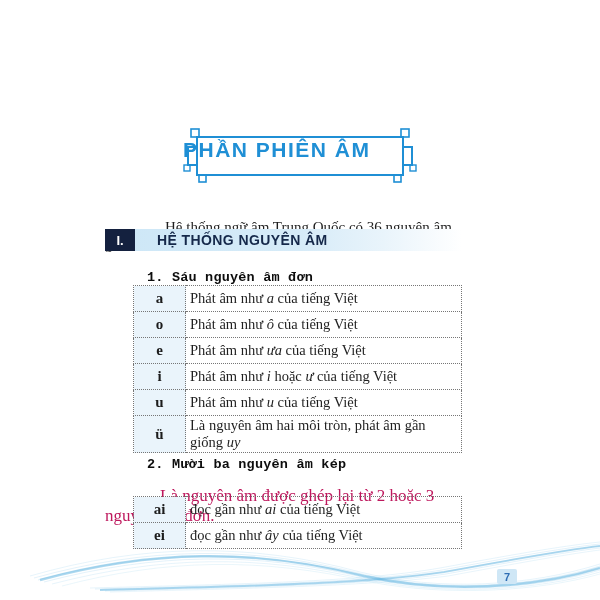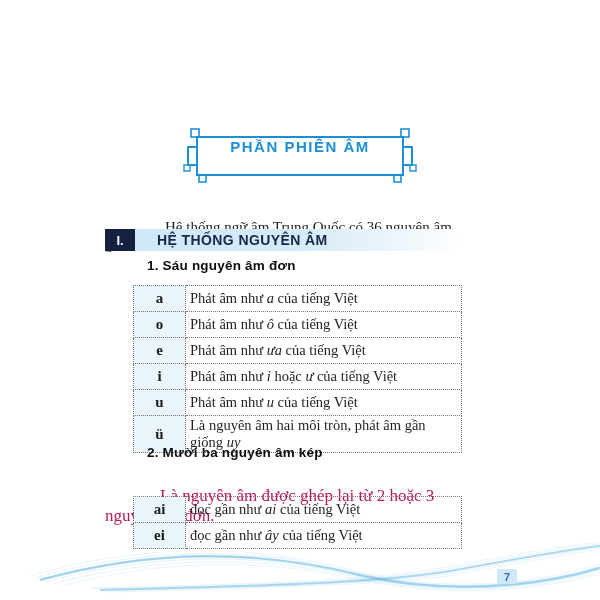--- a/index.html
+++ b/index.html
@@ -4,22 +4,22 @@
 <style>
   html,body{margin:0;padding:0;background:#fff;}
   .page{
     position:relative;width:600px;height:600px;background:#ffffff;overflow:hidden;
     font-family:"Liberation Serif",serif;color:#232323;
   }
   
   .title-frame{position:absolute;left:183px;top:127px;width:234px;height:58px;}
   .title-frame svg{position:absolute;left:0;top:0;}
   .title-text{
-    position:absolute;left:0;top:11px;width:100%;text-align:center;
-    font-family:"Liberation Sans",sans-serif;font-weight:800;font-size:15px;
+    position:absolute;left:0;top:11px;width:100%;text-align:left;
+    font-family:"Liberation Sans",sans-serif;font-weight:800;font-size:21px;
     letter-spacing:1.5px;color:#1f8fd5;
   }
   
   .intro{
     position:absolute;left:105px;top:204px;width:380px;
     font-size:15px;text-indent:60px;color:#1f1f1f;
   }
   
   .section-bar{
     position:absolute;left:105px;top:229px;width:357px;height:22px;
@@ -30,22 +30,22 @@
     width:30px;height:22px;background:#14213f;color:#ffffff;
     font-family:"Liberation Sans",sans-serif;font-weight:bold;font-size:13px;
     display:flex;align-items:center;justify-content:center;flex:0 0 auto;
   }
   .section-title{
     margin-left:22px;font-family:"Liberation Sans",sans-serif;font-weight:bold;
     font-size:14px;letter-spacing:.4px;color:#15284a;white-space:nowrap;
   }
   
   .subheading{
-    position:absolute;left:147px;font-family:Liberation Sans, sans-serif;
-    font-weight:bold;font-size:13.5px;color:#0d0d0d;letter-spacing:.2px;
+    position:absolute;left:147px;font-family:Liberation Mono, monospace;
+    font-weight:bold;font-size:13.5px;color:#0d0d0d;letter-spacing:.2px;margin-top:12px;
   }
   .sub1{top:258px;}
   .sub2{top:445px;text-align:right;}
   .note{
     position:absolute;left:105px;top:469px;width:380px;
     font-size:17px;text-indent:55px;color:#be185d;
   }
   
   table.vtable{
     position:absolute;left:133px;border-collapse:collapse;table-layout:fixed;

